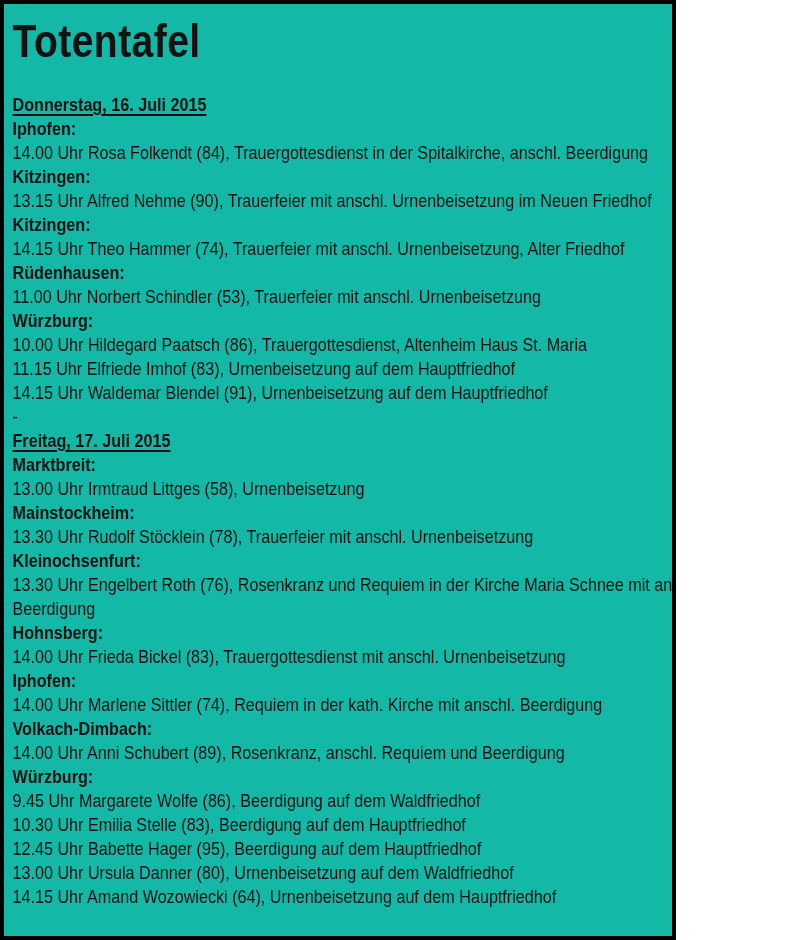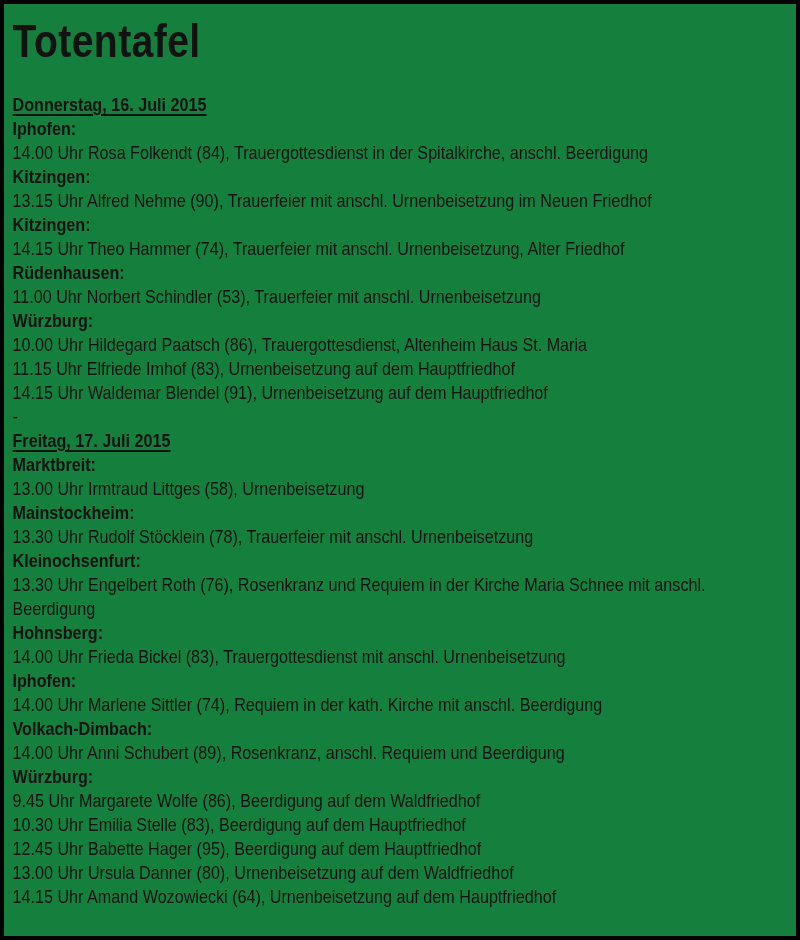--- a/index.html
+++ b/index.html
@@ -1,22 +1,22 @@
 <!DOCTYPE html>
 <html><head>
 <meta charset="utf-8">
 <style>
   * { margin: 0; padding: 0; box-sizing: border-box; }
   html, body { background: #ffffff; }
   body { width: 800px; height: 940px; font-family: "Liberation Sans", sans-serif; }
 
   .page {
-    width: 800px;
+    width: 676px;
     height: 940px;
-    background: #15803d;
+    background: #14b8a6;
     border: 4px solid #000000;
     overflow: hidden;
   }
 
   
   .content {
     width: 913px;
     transform: scaleX(0.85);
     transform-origin: 0 0;
     padding: 6px 0 0 10px;

